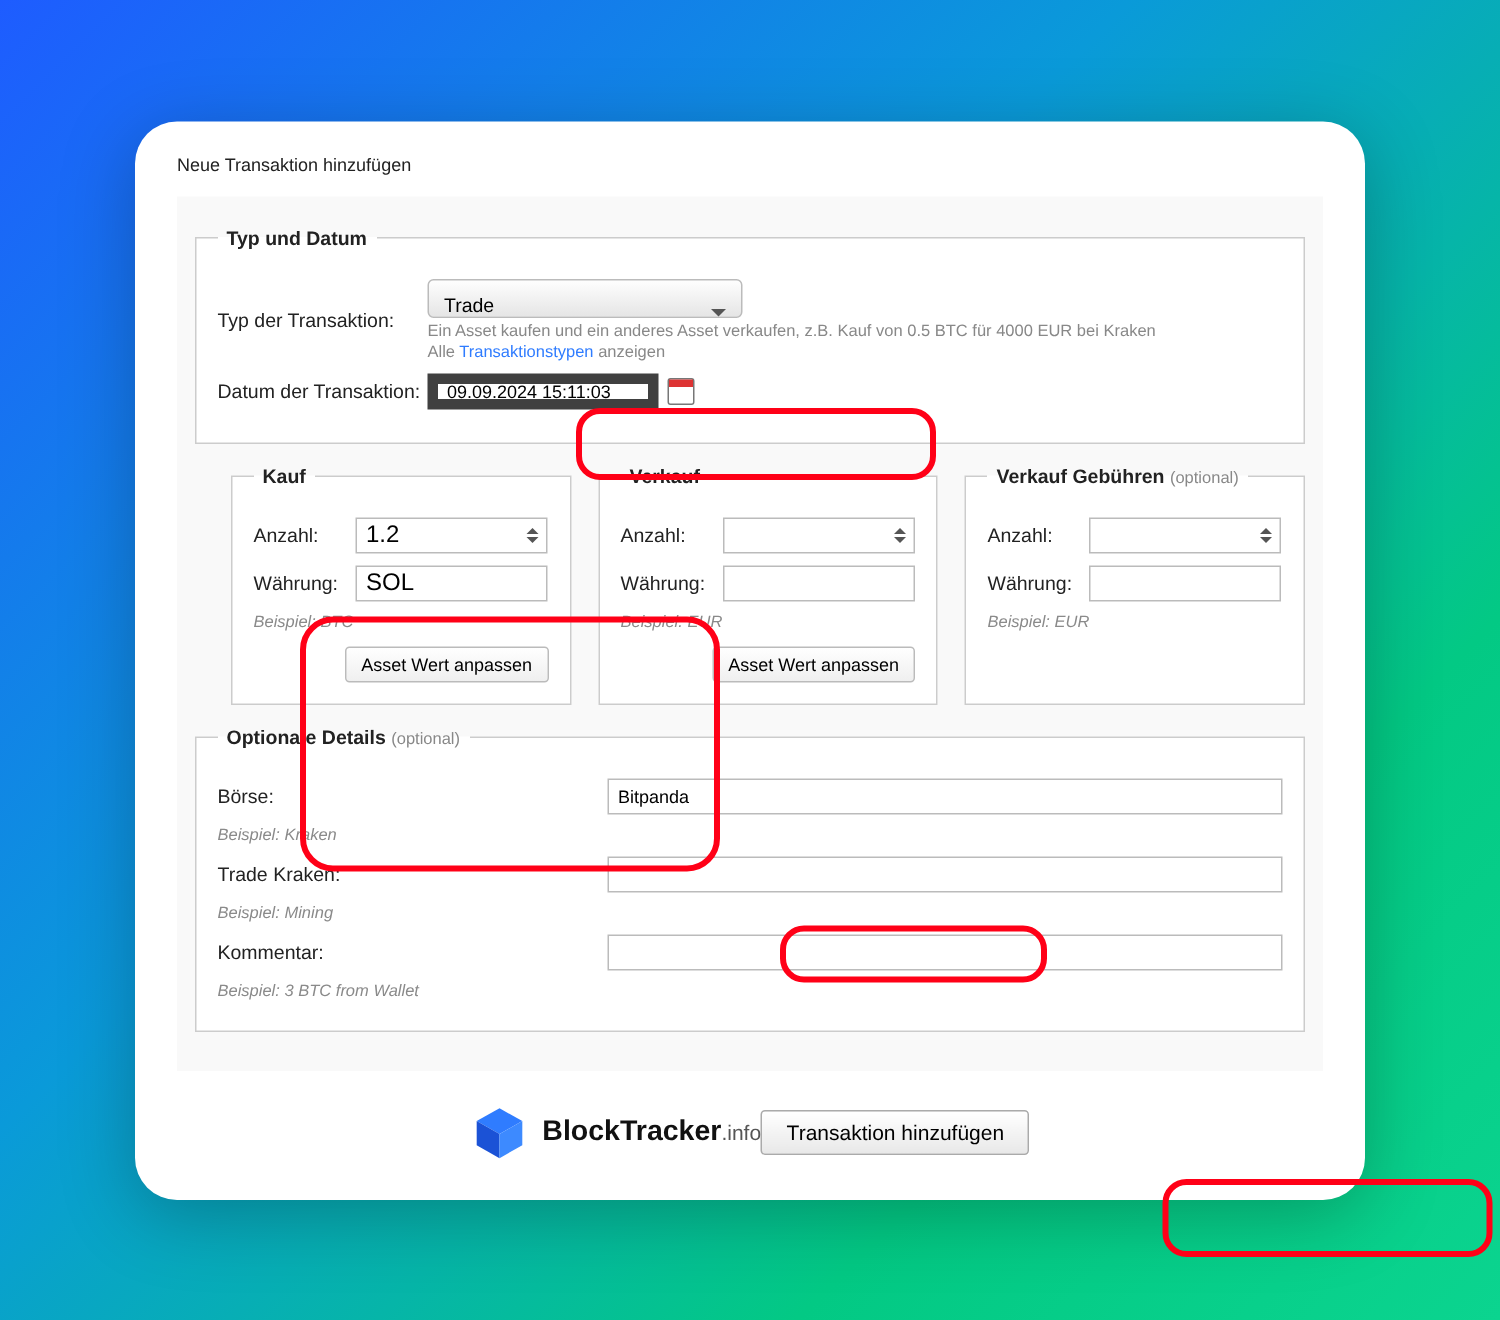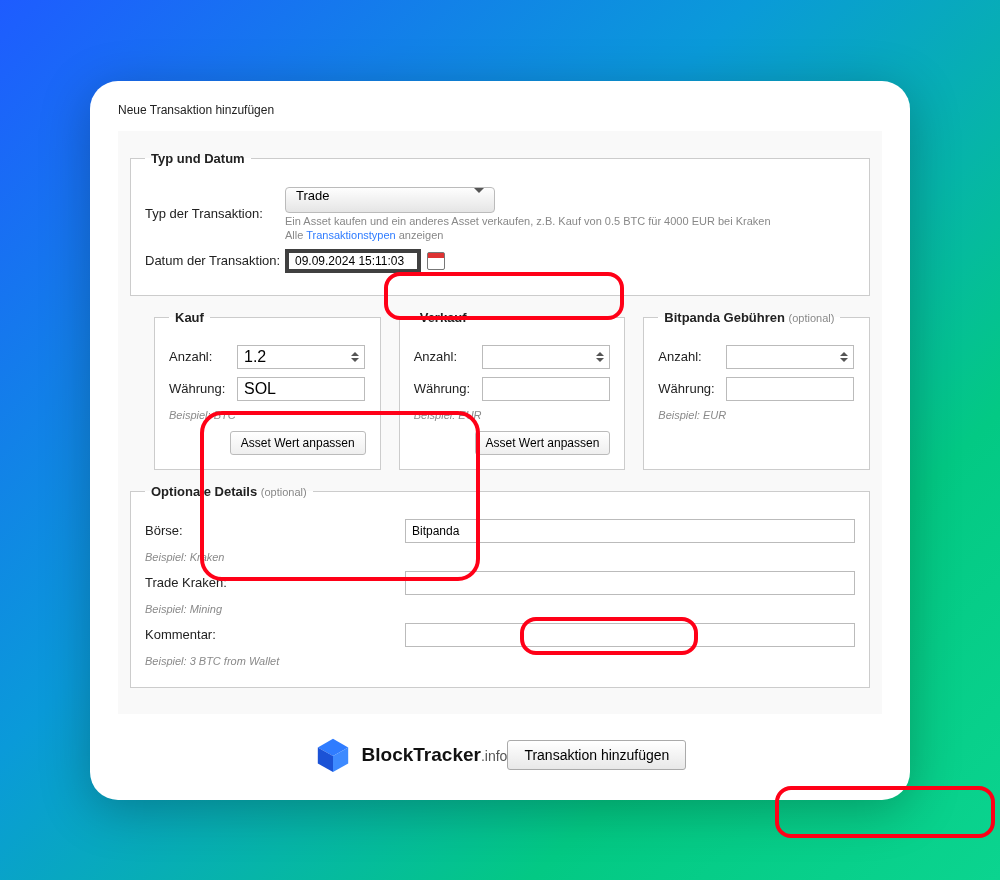--- a/index.html
+++ b/index.html
@@ -36,37 +36,37 @@
     font-weight: bold;
     padding: 0 6px;
     color: #222;
   }
   legend .opt { font-weight: normal; color: #888; font-size: 11px; }
   .row { display: flex; align-items: center; margin: 8px 0; }
   .row-label { width: 140px; font-size: 13px; color: #222; }
   .row-label.sm { width: 68px; }
   .example-hint { font-size: 11px; color: #8a8a8a; font-style: italic; margin: 2px 0 6px 0; }
   .select-box {
-    display: inline-flex; align-items: flex-start; justify-content: space-between;
+    display: inline-flex; align-items: flex-end; justify-content: space-between;
     width: 210px; height: 26px; padding: 0 10px; font-size: 13px;
     background: linear-gradient(#fefefe, #e5e5e5);
     border: 1px solid #bbb; border-radius: 4px;
   }
   .select-box .caret {
     width: 0; height: 0; border-left: 5px solid transparent;
     border-right: 5px solid transparent; border-top: 5px solid #555;
   }
   .helper-text { font-size: 11px; color: #888; margin-top: 2px; }
   .helper-text a { color: #2f7cff; text-decoration: none; }
   .date-box {
     display: inline-flex; align-items: center; gap: 6px;
   }
   .date-input {
-    width: 136px; height: 24px; font-size: 12px; padding: 0 6px;
-    border: 4px solid #404040; background: #fff;
+    width: 154px; height: 24px; font-size: 12px; padding: 0 6px;
+    border: 7px solid #404040; background: #fff;
   }
   .cal-icon {
     width: 18px; height: 18px; border: 1px solid #777; border-radius: 2px;
     background: #fff; position: relative;
   }
   .cal-icon::before {
     content: ""; position: absolute; top: 0; left: 0; right: 0; height: 5px;
     background: #d33;
   }
   .threecol { display: flex; gap: 18px; margin-left: 24px; }
@@ -186,21 +186,21 @@
         </div>
         <div class="row">
           <div class="row-label sm">Währung:</div>
           <input type="text" class="fld" value="" style="">
         </div>
         <div class="example-hint">Beispiel: EUR</div>
         <div class="right-btn"><span class="btn-small">Asset Wert anpassen</span></div>
       </fieldset>
 
       <fieldset>
-        <legend><span>Bitpanda Gebühren</span> <span class="opt">(optional)</span></legend>
+        <legend><span>Verkauf Gebühren</span> <span class="opt">(optional)</span></legend>
         <div class="row">
           <div class="row-label sm">Anzahl:</div>
           <span class="spin-wrap">
             <input type="text" class="fld" value="" style="">
             <span class="spin">
                 <span class="up"></span>
                 <span class="down"></span>
               </span>
           </span>
         </div>

